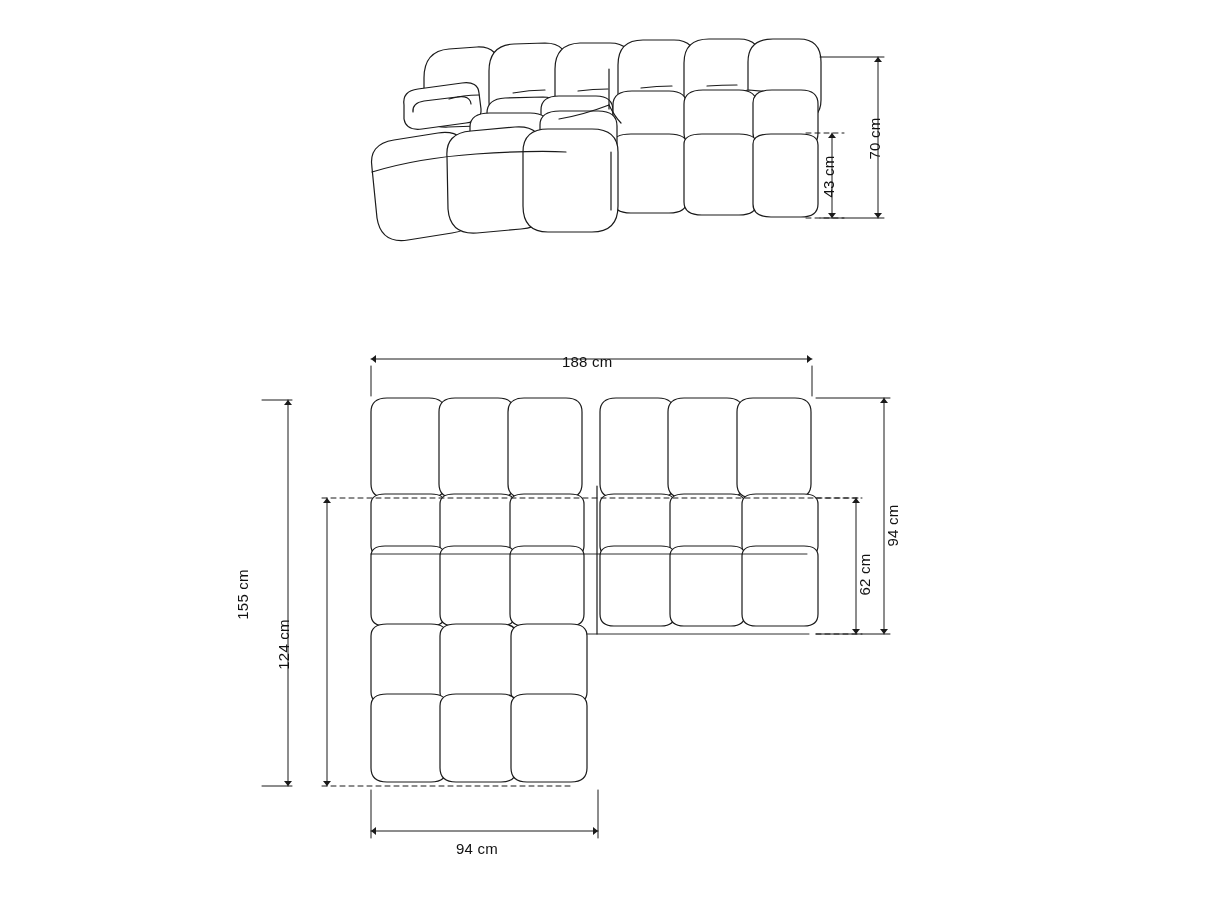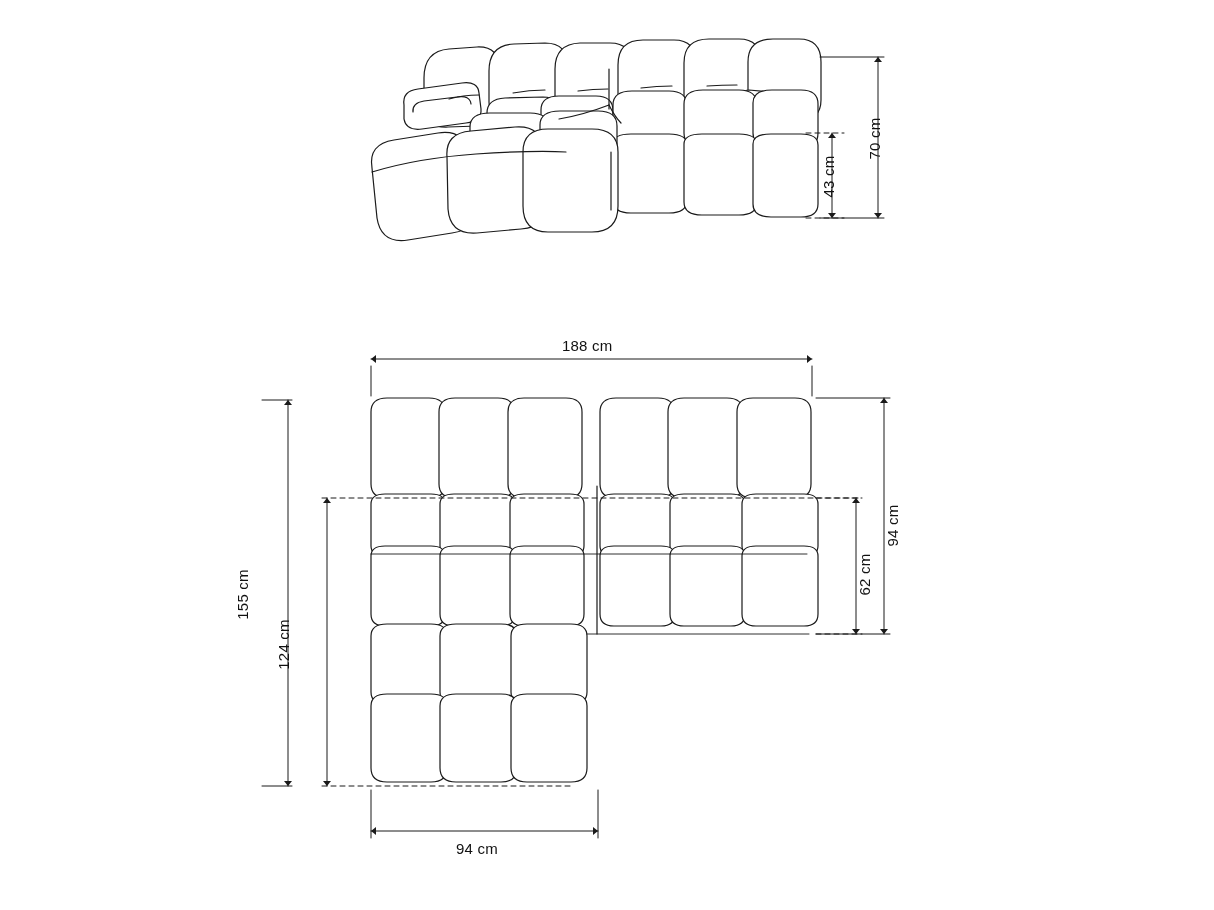--- a/index.html
+++ b/index.html
@@ -185,21 +185,21 @@
         <path d="M593 827 L598 831 L593 835" fill="#1a1a1a" stroke="none"></path>
       </g>
 
     </g>
   </svg>
 
   <div class="dim-label vertical" style="left:874px; top:130px; width:60px; text-align:center; margin-left:-30px;">70 cm</div>
 
   <div class="dim-label vertical" style="left:828px; top:168px; width:60px; text-align:center; margin-left:-30px;">43 cm</div>
 
-  <div class="dim-label" style="left:562px; top:337px;">188 cm</div>
+  <div class="dim-label" style="left:562px; top:353px;">188 cm</div>
 
   <div class="dim-label vertical" style="left:242px; top:586px; width:70px; text-align:center; margin-left:-35px;">155 cm</div>
 
   <div class="dim-label vertical" style="left:283px; top:636px; width:70px; text-align:center; margin-left:-35px;">124 cm</div>
 
   <div class="dim-label vertical" style="left:892px; top:517px; width:60px; text-align:center; margin-left:-30px;">94 cm</div>
 
   <div class="dim-label vertical" style="left:864px; top:566px; width:60px; text-align:center; margin-left:-30px;">62 cm</div>
 
   <div class="dim-label" style="left:456px; top:840px;">94 cm</div>

